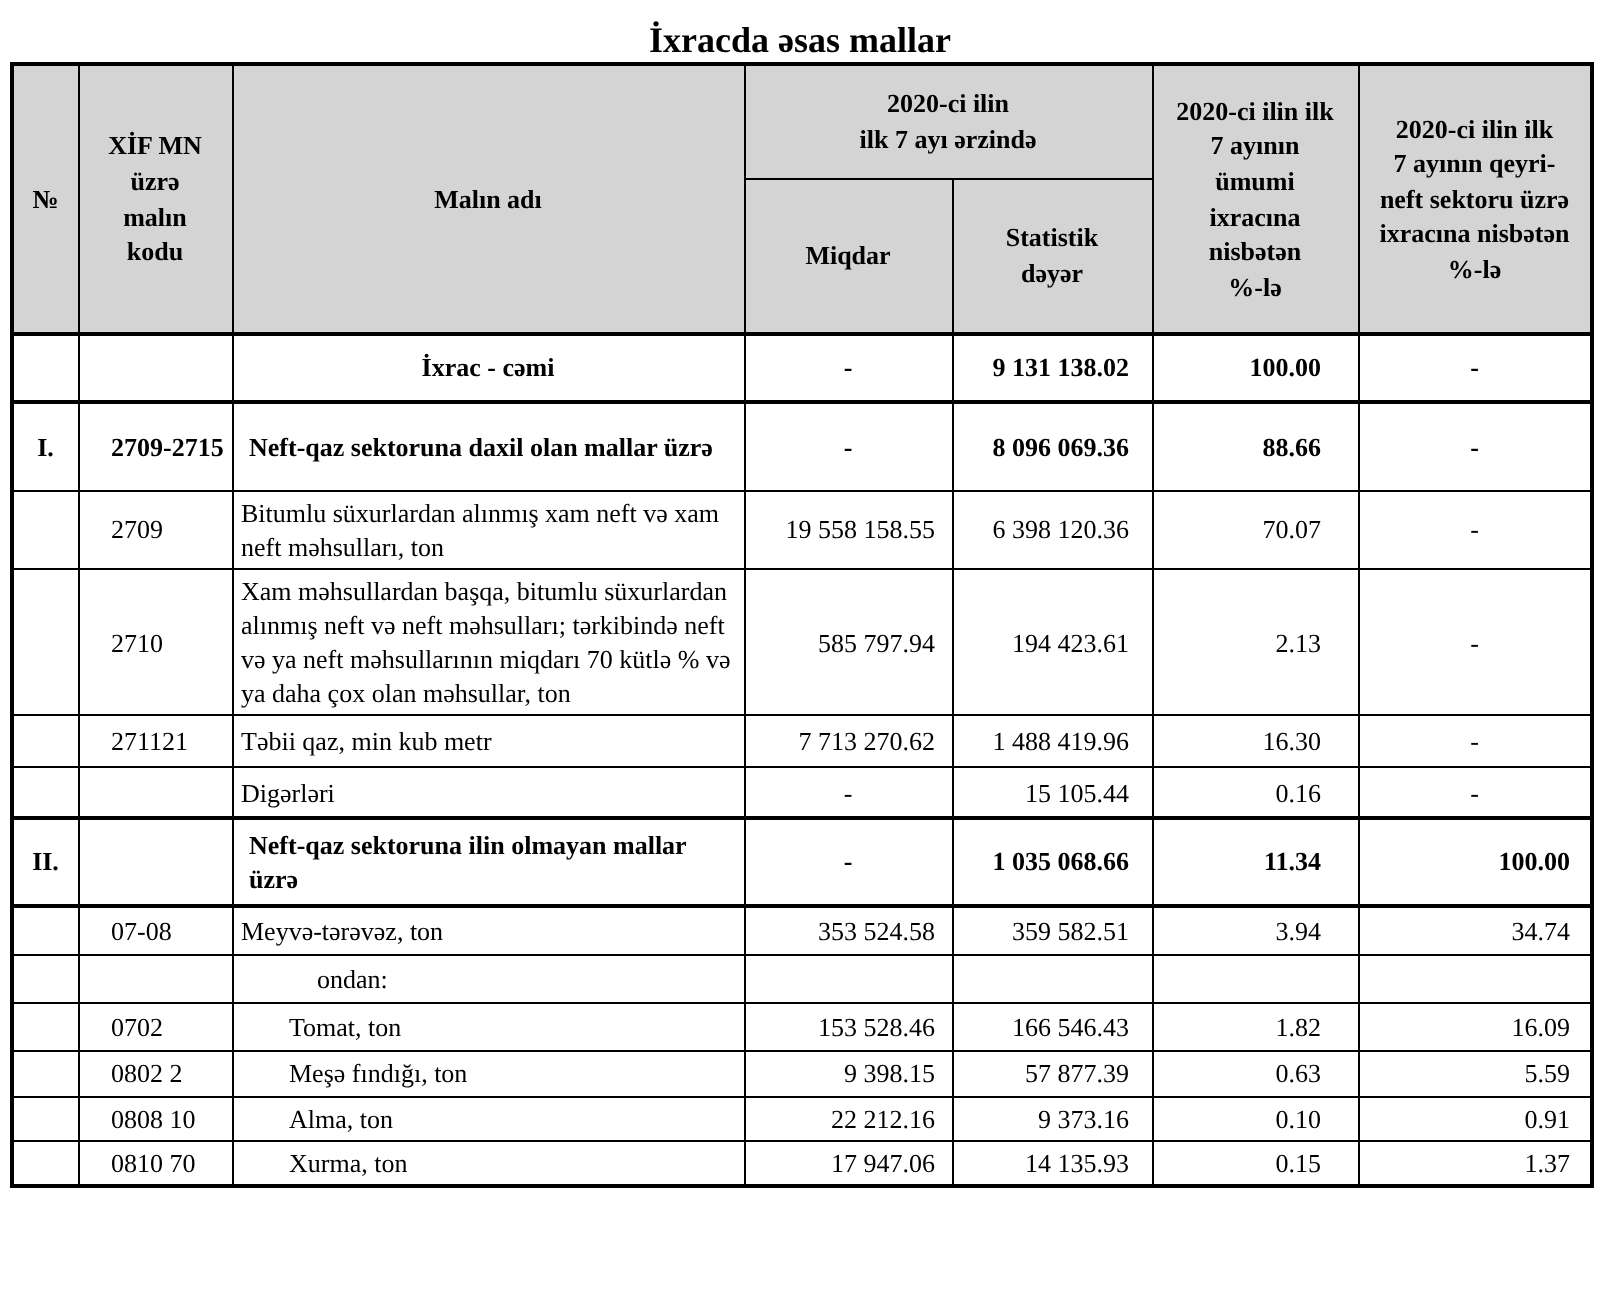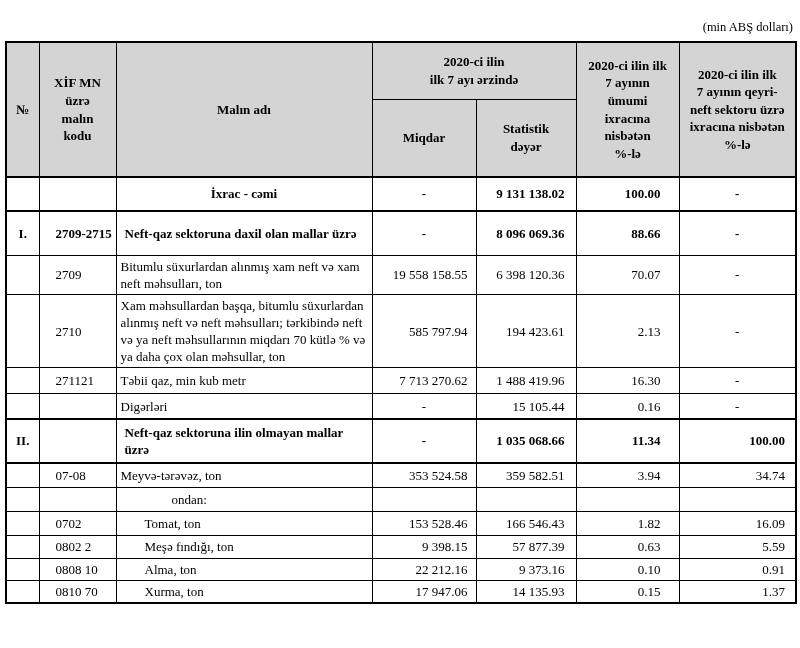--- a/index.html
+++ b/index.html
@@ -78,31 +78,31 @@
   td.col-pct-nonoil { text-align: right; padding-right: 10px; }
   td.dash { text-align: center !important; padding-right: 3px !important; }
 
   
   tr.row-total td   { font-weight: bold; height: 34px; }
   tr.row-total td.col-name { text-align: center; }
   tr.row-section td { font-weight: bold; height: 44px; }
   tr.row-section td.col-name { padding-left: 8px; }
   tr.row-item td.col-name    { padding-left: 4px; }
   tr.row-subitem td.col-name { padding-left: 28px; }
-  tr.row-label td.col-name   { padding-left: 55px; }
+  tr.row-label td.col-name   { padding-left: 42px; }
   tr.row-subitem td, tr.row-label td, tr.row-compact td { height: 24px; }
 
   
   tr.thick-top td { border-top-width: 2px; }
 </style>
 </head>
 <body>
 
 <div class="page">
-  <div class="unit-note">(min ABŞ dolları)</div>
+  <div class="title">İxracda əsas mallar</div>
 
   <table class="main">
     <colgroup>
       <col class="c-no">
         <col class="c-code">
         <col class="c-name">
       <col class="c-qty">
         <col class="c-value">
         <col class="c-pct-total">
         <col class="c-pct-nonoil">

